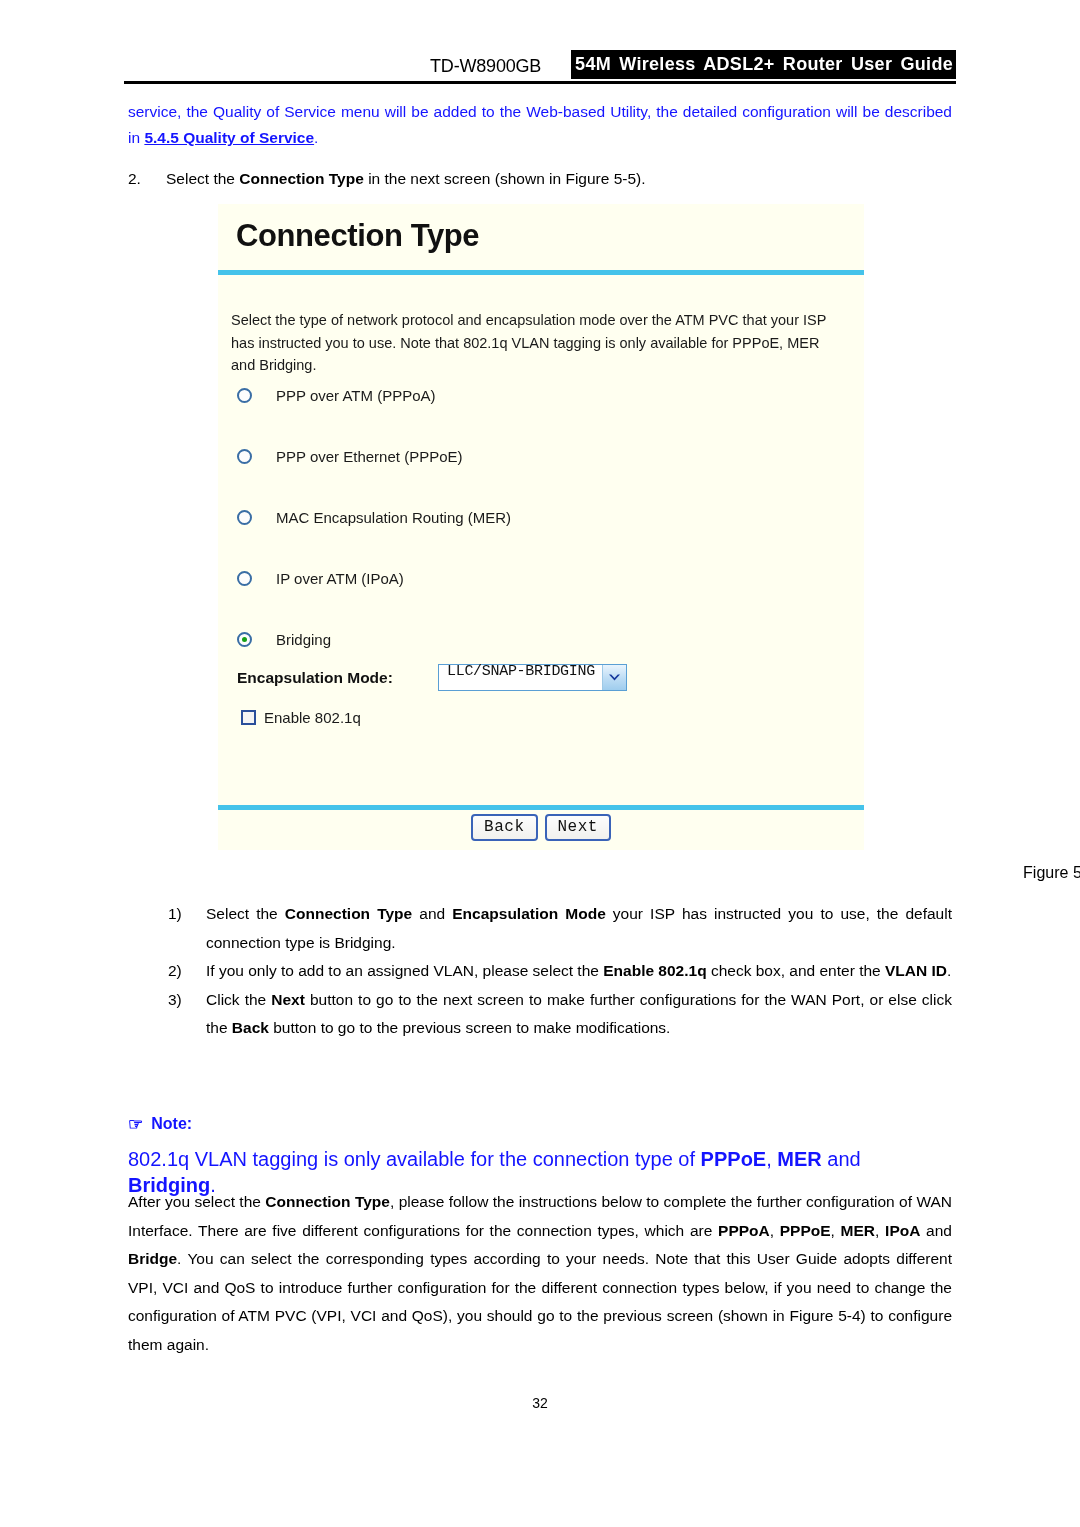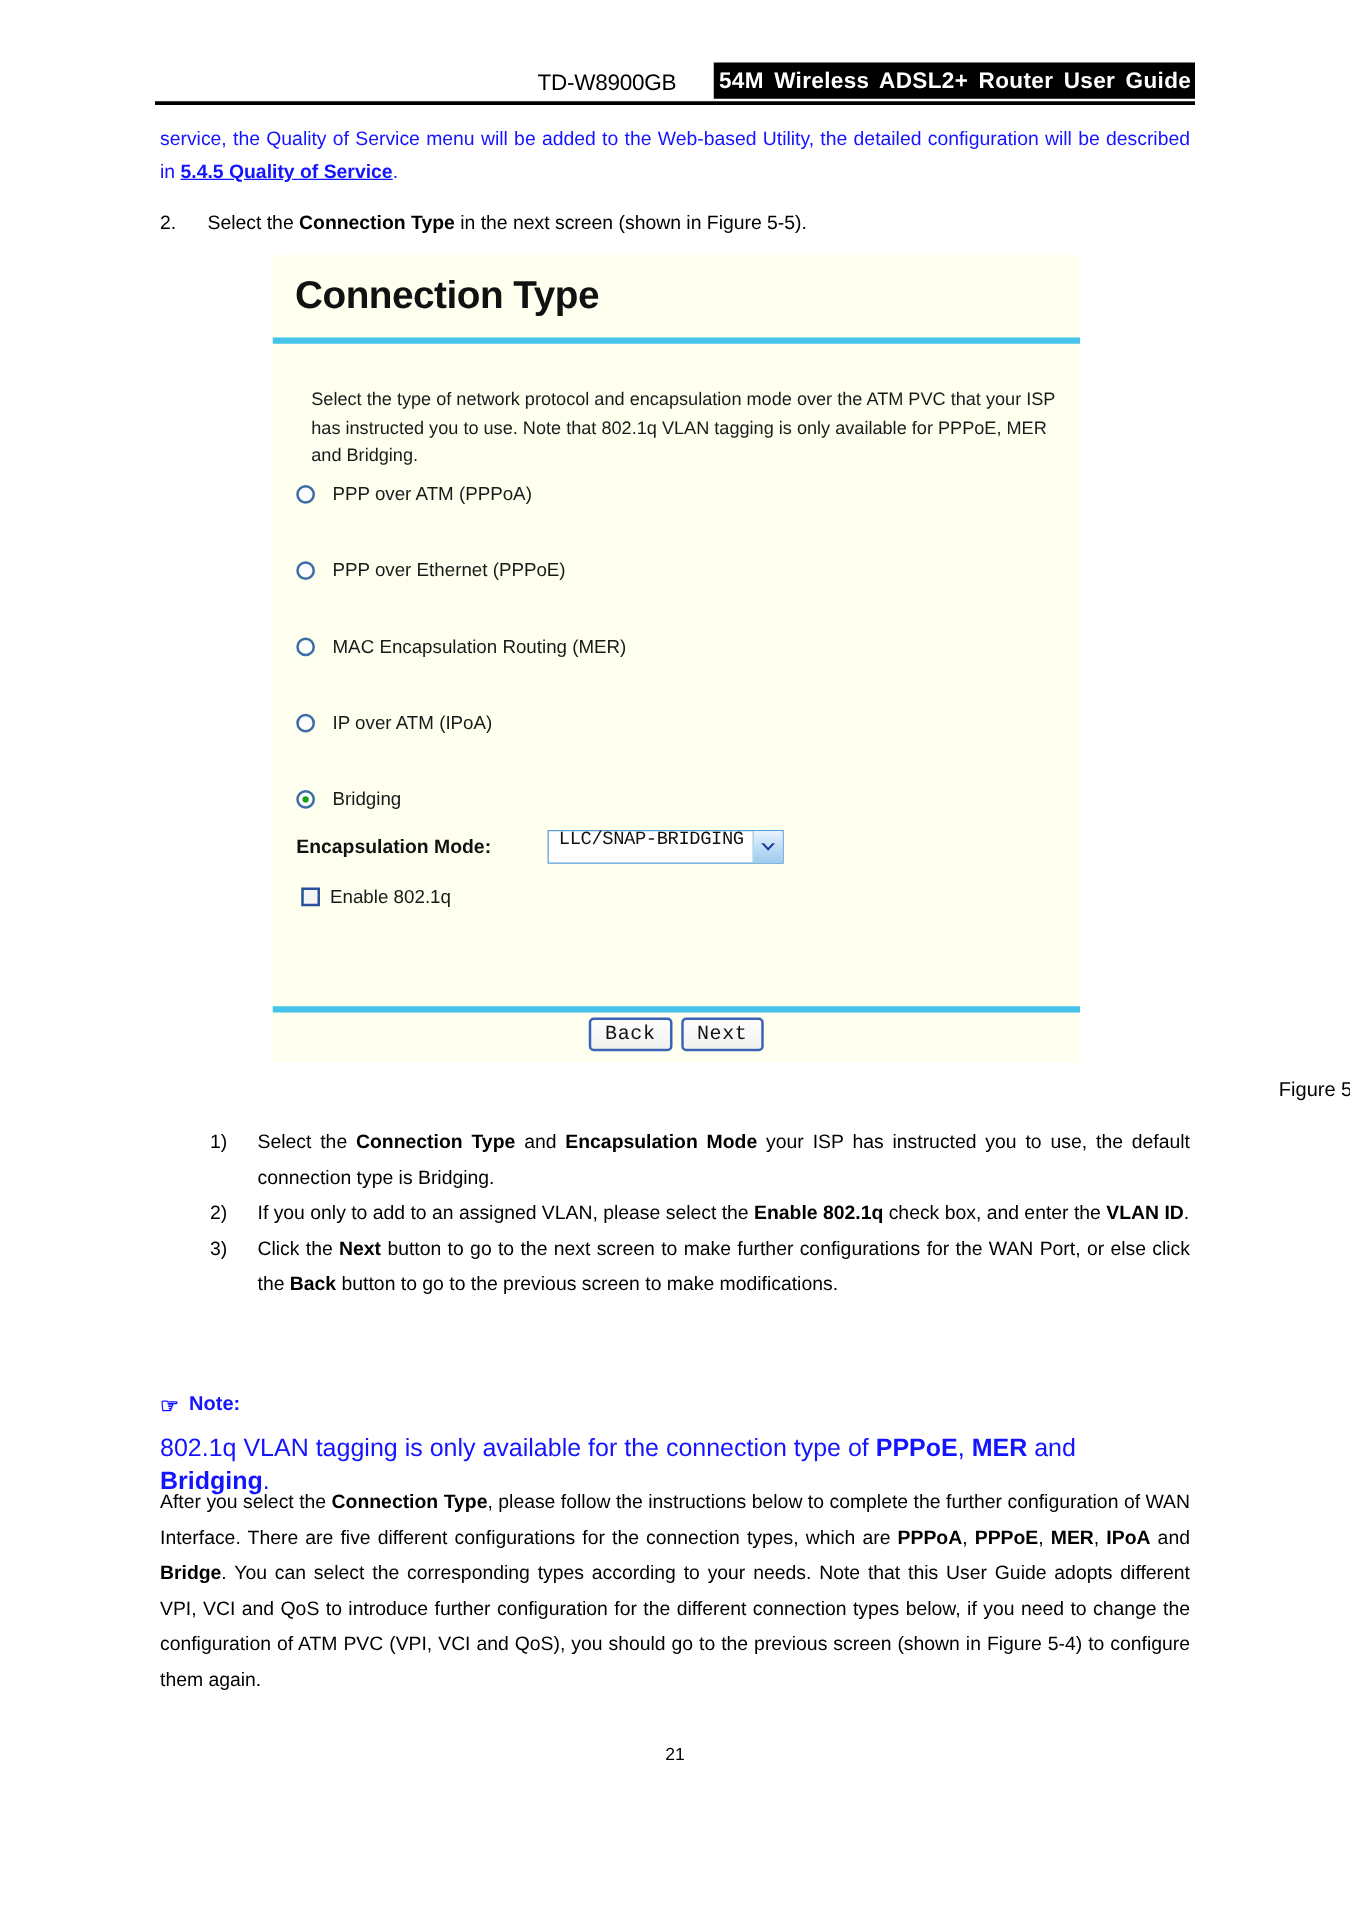--- a/index.html
+++ b/index.html
@@ -119,37 +119,37 @@
     left: 0;
     width: 646px;
     height: 5px;
     background: #45c3ea;
   }
   .panel-rule.top { top: 66px; }
   .panel-rule.bottom { top: 601px; }
 
   .panel-desc {
     position: absolute;
-    left: 31px;
+    left: 13px;
     top: 105px;
     width: 612px;
     font-size: 14.5px;
     line-height: 22.5px;
     color: #1a1a1a;
   }
 
   .opt-row {
     position: absolute;
     left: 19px;
     display: flex;
     align-items: center;
     font-size: 15px;
     color: #1a1a1a;
   }
-  .opt-row .opt-label { padding-left: 14px; }
+  .opt-row .opt-label { padding-left: 24px; }
 
   
   .radio {
     width: 15px;
     height: 15px;
     border-radius: 50%;
     box-sizing: border-box;
     border: 2px solid #3a6ea5;
     background: #fdfdfd;
     position: relative;
@@ -424,13 +424,13 @@
 </div>
 
 <div class="note-head">
   <span class="note-hand">☞</span>
   <span>Note:</span>
 </div>
 <div class="note-body"><span>802.1q VLAN tagging is only available for the connection type of </span><b>PPPoE</b><span>, </span><b>MER</b><span> and </span><b>Bridging</b><span>.</span></div>
 
 <div class="closing-para"><span>After you select the </span><b>Connection Type</b><span>, please follow the instructions below to complete the further configuration of WAN Interface. There are five different configurations for the connection types, which are </span><b>PPPoA</b><span>, </span><b>PPPoE</b><span>, </span><b>MER</b><span>, </span><b>IPoA</b><span> and </span><b>Bridge</b><span>. You can select the corresponding types according to your needs. Note that this User Guide adopts different VPI, VCI and QoS to introduce further configuration for the different connection types below, if you need to change the configuration of ATM PVC (VPI, VCI and QoS), you should go to the previous screen (shown in Figure 5-4) to configure them again.</span></div>
 
-<div class="page-number">21</div>
+<div class="page-number">32</div>
 
 </body></html>

